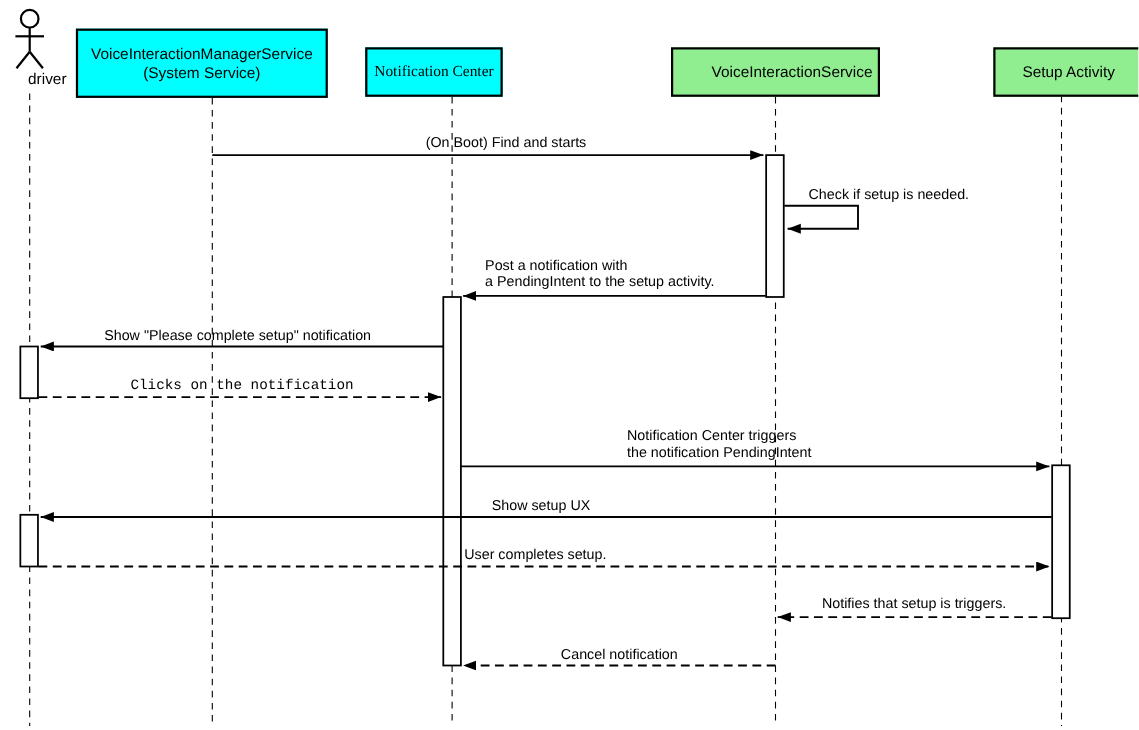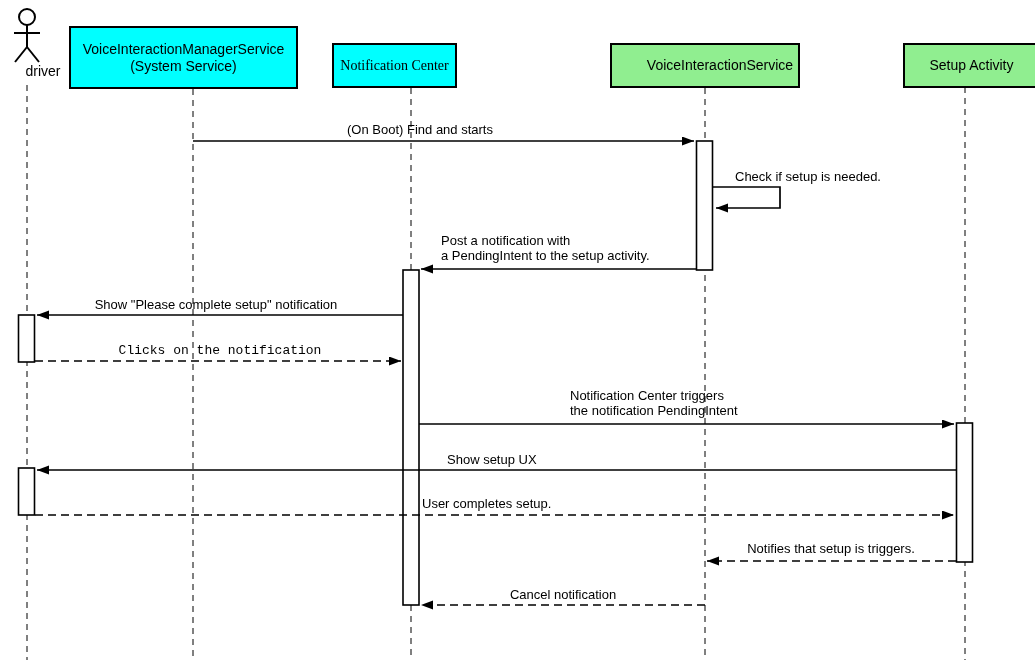--- a/index.html
+++ b/index.html
@@ -107,21 +107,21 @@
   </svg>
 
   <div class="actor-label" style="left:27px; top:63px;margin-left:16px;">driver</div>
 
   <div class="participant-box box-cyan" style="left:69px; top:26px; width:229px; height:63px;">VoiceInteractionManagerService
 (System Service)</div>
   <div class="participant-box box-cyan" style="left:332px; top:43px; width:125px; height:45px;font-family:Liberation Serif, serif;">Notification Center</div>
   <div class="participant-box box-green" style="left:610px; top:43px; width:190px; height:45px;padding-left:30px;">VoiceInteractionService</div>
   <div class="participant-box box-green" style="left:903px; top:43px; width:137px; height:45px;">Setup Activity</div>
 
-  <div class="msg-label msg-center" style="left:420px; top:122px;">(On Boot) Find and starts</div>
+  <div class="msg-label msg-center" style="left:460px; top:122px;">(On Boot) Find and starts</div>
   <div class="msg-label" style="left:735px; top:169px;">Check if setup is needed.</div>
   <div class="msg-label" style="left:441px; top:233px;">Post a notification with
 a PendingIntent to the setup activity.</div>
   <div class="msg-label msg-center" style="left:216px; top:297px;">Show "Please complete setup" notification</div>
   <div class="msg-label msg-center" style="left:220px; top:343px;font-family:Liberation Mono, monospace;">Clicks on the notification</div>
   <div class="msg-label" style="left:570px; top:388px;">Notification Center triggers
 the notification PendingIntent</div>
   <div class="msg-label" style="left:447px; top:452px;">Show setup UX</div>
   <div class="msg-label" style="left:422px; top:496px;">User completes setup.</div>
   <div class="msg-label msg-center" style="left:831px; top:541px;">Notifies that setup is triggers.</div>

